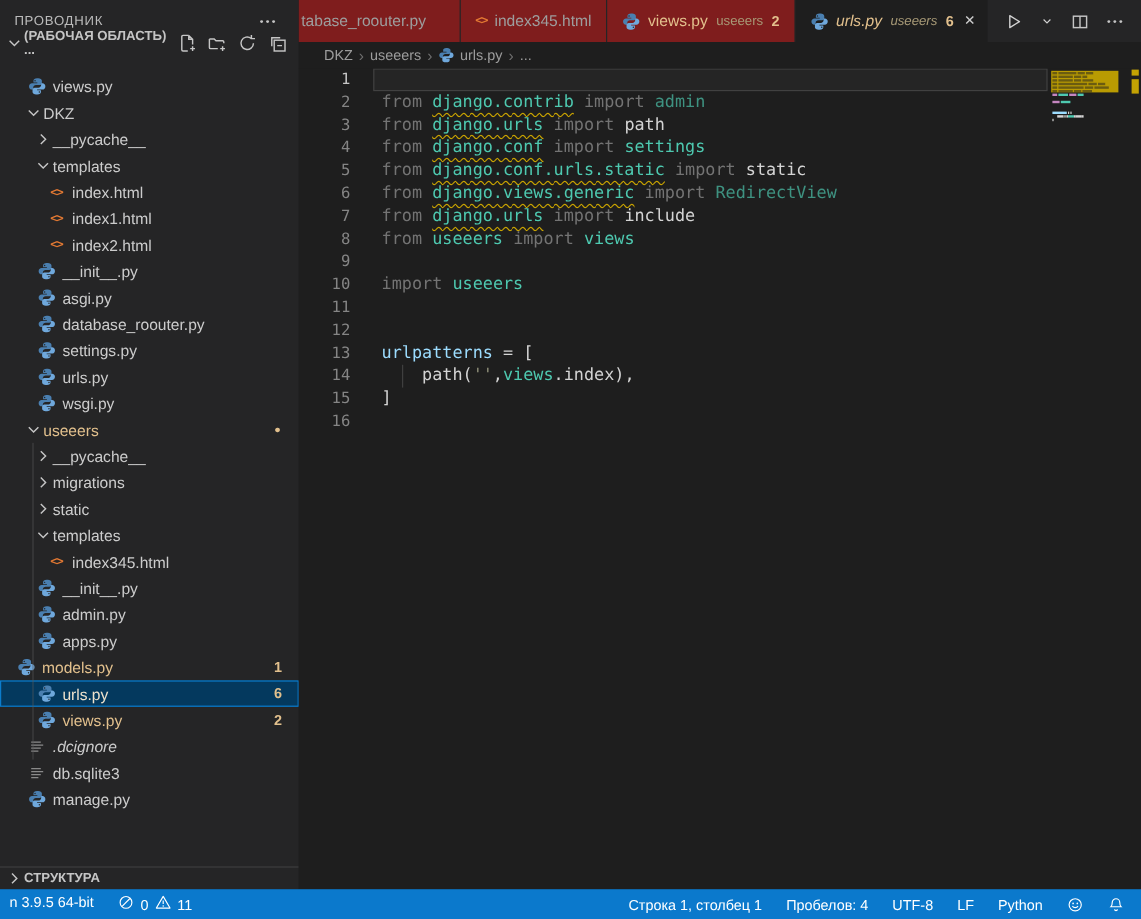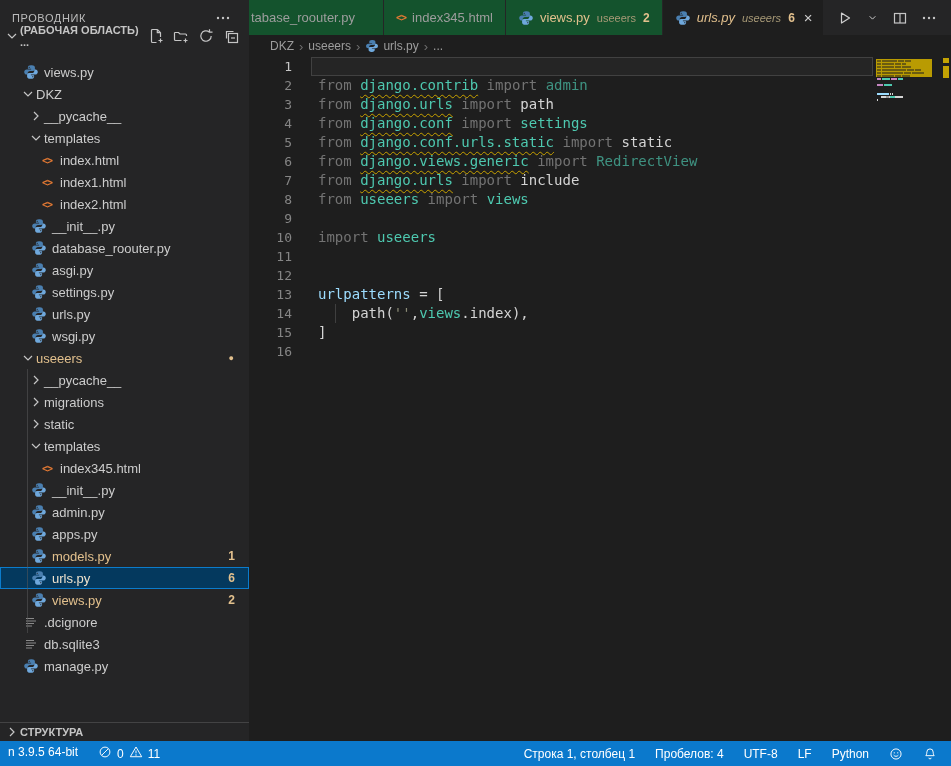--- a/index.html
+++ b/index.html
@@ -24,21 +24,21 @@
   .trow.selected .lbl{color:#eee2cd}
   .badge{margin-left:auto;padding-right:14px;font-size:12px;font-weight:bold;color:#E2C08D}
   .gitdot{margin-left:auto;padding-right:15px;font-size:9px;color:#E2C08D}
   #tree-guide{position:absolute;left:27px;width:1px;background:#5a5a5a;opacity:.55}
   #structure-row{position:absolute;left:0;right:0;bottom:0;height:19px;display:flex;align-items:center;font-size:11px;font-weight:bold;color:#c5c5c5;border-top:1px solid rgba(204,204,204,.18);padding-left:4px}
   #structure-row .twist{width:16px;display:flex;justify-content:center}
   .html-ico{color:#e37933;font-size:10px;font-weight:bold;font-family:"DejaVu Sans Mono",monospace;letter-spacing:-1px}
 
   
   #tabbar{position:absolute;left:249px;top:0;right:0;height:35px;background:#252526;display:flex}
-  .tab{height:35px;flex:none;display:flex;align-items:center;background:#14532d;margin-right:1px;padding:0 12px;font-size:13px;color:#9d9d9d;cursor:pointer;white-space:nowrap}
+  .tab{height:35px;flex:none;display:flex;align-items:center;background:#7f1d1d;margin-right:1px;padding:0 12px;font-size:13px;color:#9d9d9d;cursor:pointer;white-space:nowrap}
   .tab.clipped{width:134px;padding-left:2px;overflow:hidden}
   .tab .tico{display:flex;align-items:center;margin-right:6px}
   .tab.active{background:#1e1e1e}
   .tab.modified .tname{color:#E2C08D}
   .tab .tdesc{margin-left:7px;font-size:11px;color:#a89a77}
   .tab.active .tname,.tab.active .tdesc{font-style:italic}
   .tab .tbadge{margin-left:7px;font-size:12px;font-weight:bold;color:#E2C08D}
   .tab .tclose{margin-left:9px;color:#cfcfcf;font-size:15px;line-height:1;cursor:pointer}
   #editor-actions{position:absolute;right:0;top:0;height:35px;display:flex;align-items:center;gap:13px;padding:0 14px;background:#252526}
 
@@ -195,32 +195,32 @@
         </div>
         <div class="trow" style="padding-left: 31px;">
           <span class="ficon">
             <svg width="16" height="16" viewBox="0 0 16 16">
               <path fill="#4a7fb0" d="M7.9 1.2c-2 0-3 .9-3 2.1v1.5h3.2v.6H3.7C2.3 5.4 1.2 6.5 1.2 8s1 2.6 2.4 2.6h1.1V9.1c0-1.2 1-2.2 2.3-2.2h3.1c1 0 1.8-.8 1.8-1.8V3.3c0-1.2-1.4-2.1-3-2.1z"></path>
               <path fill="#6fa8dc" d="M8.1 14.8c2 0 3-.9 3-2.1v-1.5H7.9v-.6h4.4c1.4 0 2.5-1.1 2.5-2.6s-1-2.6-2.4-2.6h-1.1v1.5c0 1.2-1 2.2-2.3 2.2H5.9c-1 0-1.8.8-1.8 1.8v1.8c0 1.2 1.4 2.1 3 2.1z"></path>
               <circle fill="#252526" cx="6.2" cy="3.3" r=".6"></circle>
               <circle fill="#252526" cx="9.8" cy="12.7" r=".6"></circle>
             </svg>
           </span>
+          <span class="lbl">asgi.py</span>
+        </div>
+        <div class="trow" style="padding-left: 31px;">
+          <span class="ficon">
+            <svg width="16" height="16" viewBox="0 0 16 16">
+              <path fill="#4a7fb0" d="M7.9 1.2c-2 0-3 .9-3 2.1v1.5h3.2v.6H3.7C2.3 5.4 1.2 6.5 1.2 8s1 2.6 2.4 2.6h1.1V9.1c0-1.2 1-2.2 2.3-2.2h3.1c1 0 1.8-.8 1.8-1.8V3.3c0-1.2-1.4-2.1-3-2.1z"></path>
+              <path fill="#6fa8dc" d="M8.1 14.8c2 0 3-.9 3-2.1v-1.5H7.9v-.6h4.4c1.4 0 2.5-1.1 2.5-2.6s-1-2.6-2.4-2.6h-1.1v1.5c0 1.2-1 2.2-2.3 2.2H5.9c-1 0-1.8.8-1.8 1.8v1.8c0 1.2 1.4 2.1 3 2.1z"></path>
+              <circle fill="#252526" cx="6.2" cy="3.3" r=".6"></circle>
+              <circle fill="#252526" cx="9.8" cy="12.7" r=".6"></circle>
+            </svg>
+          </span>
           <span class="lbl">database_roouter.py</span>
-        </div>
-        <div class="trow" style="padding-left: 31px;">
-          <span class="ficon">
-            <svg width="16" height="16" viewBox="0 0 16 16">
-              <path fill="#4a7fb0" d="M7.9 1.2c-2 0-3 .9-3 2.1v1.5h3.2v.6H3.7C2.3 5.4 1.2 6.5 1.2 8s1 2.6 2.4 2.6h1.1V9.1c0-1.2 1-2.2 2.3-2.2h3.1c1 0 1.8-.8 1.8-1.8V3.3c0-1.2-1.4-2.1-3-2.1z"></path>
-              <path fill="#6fa8dc" d="M8.1 14.8c2 0 3-.9 3-2.1v-1.5H7.9v-.6h4.4c1.4 0 2.5-1.1 2.5-2.6s-1-2.6-2.4-2.6h-1.1v1.5c0 1.2-1 2.2-2.3 2.2H5.9c-1 0-1.8.8-1.8 1.8v1.8c0 1.2 1.4 2.1 3 2.1z"></path>
-              <circle fill="#252526" cx="6.2" cy="3.3" r=".6"></circle>
-              <circle fill="#252526" cx="9.8" cy="12.7" r=".6"></circle>
-            </svg>
-          </span>
-          <span class="lbl">asgi.py</span>
         </div>
         <div class="trow" style="padding-left: 31px;">
           <span class="ficon">
             <svg width="16" height="16" viewBox="0 0 16 16">
               <path fill="#4a7fb0" d="M7.9 1.2c-2 0-3 .9-3 2.1v1.5h3.2v.6H3.7C2.3 5.4 1.2 6.5 1.2 8s1 2.6 2.4 2.6h1.1V9.1c0-1.2 1-2.2 2.3-2.2h3.1c1 0 1.8-.8 1.8-1.8V3.3c0-1.2-1.4-2.1-3-2.1z"></path>
               <path fill="#6fa8dc" d="M8.1 14.8c2 0 3-.9 3-2.1v-1.5H7.9v-.6h4.4c1.4 0 2.5-1.1 2.5-2.6s-1-2.6-2.4-2.6h-1.1v1.5c0 1.2-1 2.2-2.3 2.2H5.9c-1 0-1.8.8-1.8 1.8v1.8c0 1.2 1.4 2.1 3 2.1z"></path>
               <circle fill="#252526" cx="6.2" cy="3.3" r=".6"></circle>
               <circle fill="#252526" cx="9.8" cy="12.7" r=".6"></circle>
             </svg>
           </span>
@@ -325,21 +325,21 @@
           <span class="ficon">
             <svg width="16" height="16" viewBox="0 0 16 16">
               <path fill="#4a7fb0" d="M7.9 1.2c-2 0-3 .9-3 2.1v1.5h3.2v.6H3.7C2.3 5.4 1.2 6.5 1.2 8s1 2.6 2.4 2.6h1.1V9.1c0-1.2 1-2.2 2.3-2.2h3.1c1 0 1.8-.8 1.8-1.8V3.3c0-1.2-1.4-2.1-3-2.1z"></path>
               <path fill="#6fa8dc" d="M8.1 14.8c2 0 3-.9 3-2.1v-1.5H7.9v-.6h4.4c1.4 0 2.5-1.1 2.5-2.6s-1-2.6-2.4-2.6h-1.1v1.5c0 1.2-1 2.2-2.3 2.2H5.9c-1 0-1.8.8-1.8 1.8v1.8c0 1.2 1.4 2.1 3 2.1z"></path>
               <circle fill="#252526" cx="6.2" cy="3.3" r=".6"></circle>
               <circle fill="#252526" cx="9.8" cy="12.7" r=".6"></circle>
             </svg>
           </span>
           <span class="lbl">apps.py</span>
         </div>
-        <div class="trow modified" style="padding-left: 31px;">
+        <div class="trow modified" style="padding-left: 14px;">
           <span class="ficon">
             <svg width="16" height="16" viewBox="0 0 16 16">
               <path fill="#4a7fb0" d="M7.9 1.2c-2 0-3 .9-3 2.1v1.5h3.2v.6H3.7C2.3 5.4 1.2 6.5 1.2 8s1 2.6 2.4 2.6h1.1V9.1c0-1.2 1-2.2 2.3-2.2h3.1c1 0 1.8-.8 1.8-1.8V3.3c0-1.2-1.4-2.1-3-2.1z"></path>
               <path fill="#6fa8dc" d="M8.1 14.8c2 0 3-.9 3-2.1v-1.5H7.9v-.6h4.4c1.4 0 2.5-1.1 2.5-2.6s-1-2.6-2.4-2.6h-1.1v1.5c0 1.2-1 2.2-2.3 2.2H5.9c-1 0-1.8.8-1.8 1.8v1.8c0 1.2 1.4 2.1 3 2.1z"></path>
               <circle fill="#252526" cx="6.2" cy="3.3" r=".6"></circle>
               <circle fill="#252526" cx="9.8" cy="12.7" r=".6"></circle>
             </svg>
           </span>
           <span class="lbl">models.py</span>
           <span class="badge">1</span>
@@ -361,21 +361,21 @@
             <svg width="16" height="16" viewBox="0 0 16 16">
               <path fill="#4a7fb0" d="M7.9 1.2c-2 0-3 .9-3 2.1v1.5h3.2v.6H3.7C2.3 5.4 1.2 6.5 1.2 8s1 2.6 2.4 2.6h1.1V9.1c0-1.2 1-2.2 2.3-2.2h3.1c1 0 1.8-.8 1.8-1.8V3.3c0-1.2-1.4-2.1-3-2.1z"></path>
               <path fill="#6fa8dc" d="M8.1 14.8c2 0 3-.9 3-2.1v-1.5H7.9v-.6h4.4c1.4 0 2.5-1.1 2.5-2.6s-1-2.6-2.4-2.6h-1.1v1.5c0 1.2-1 2.2-2.3 2.2H5.9c-1 0-1.8.8-1.8 1.8v1.8c0 1.2 1.4 2.1 3 2.1z"></path>
               <circle fill="#252526" cx="6.2" cy="3.3" r=".6"></circle>
               <circle fill="#252526" cx="9.8" cy="12.7" r=".6"></circle>
             </svg>
           </span>
           <span class="lbl">views.py</span>
           <span class="badge">2</span>
         </div>
-        <div class="trow" style="padding-left: 23px;">
+        <div class="trow" style="padding-left: 23px; font-style: italic;">
           <span class="ficon">
             <svg width="16" height="16" viewBox="0 0 16 16">
               <path d="M3 4.5h8M3 7h10M3 9.5h8M3 12h6" stroke="#8a8a8a" stroke-width="1.1"></path>
             </svg>
           </span>
           <span class="lbl">.dcignore</span>
         </div>
         <div class="trow" style="padding-left: 23px;">
           <span class="ficon">
             <svg width="16" height="16" viewBox="0 0 16 16">

